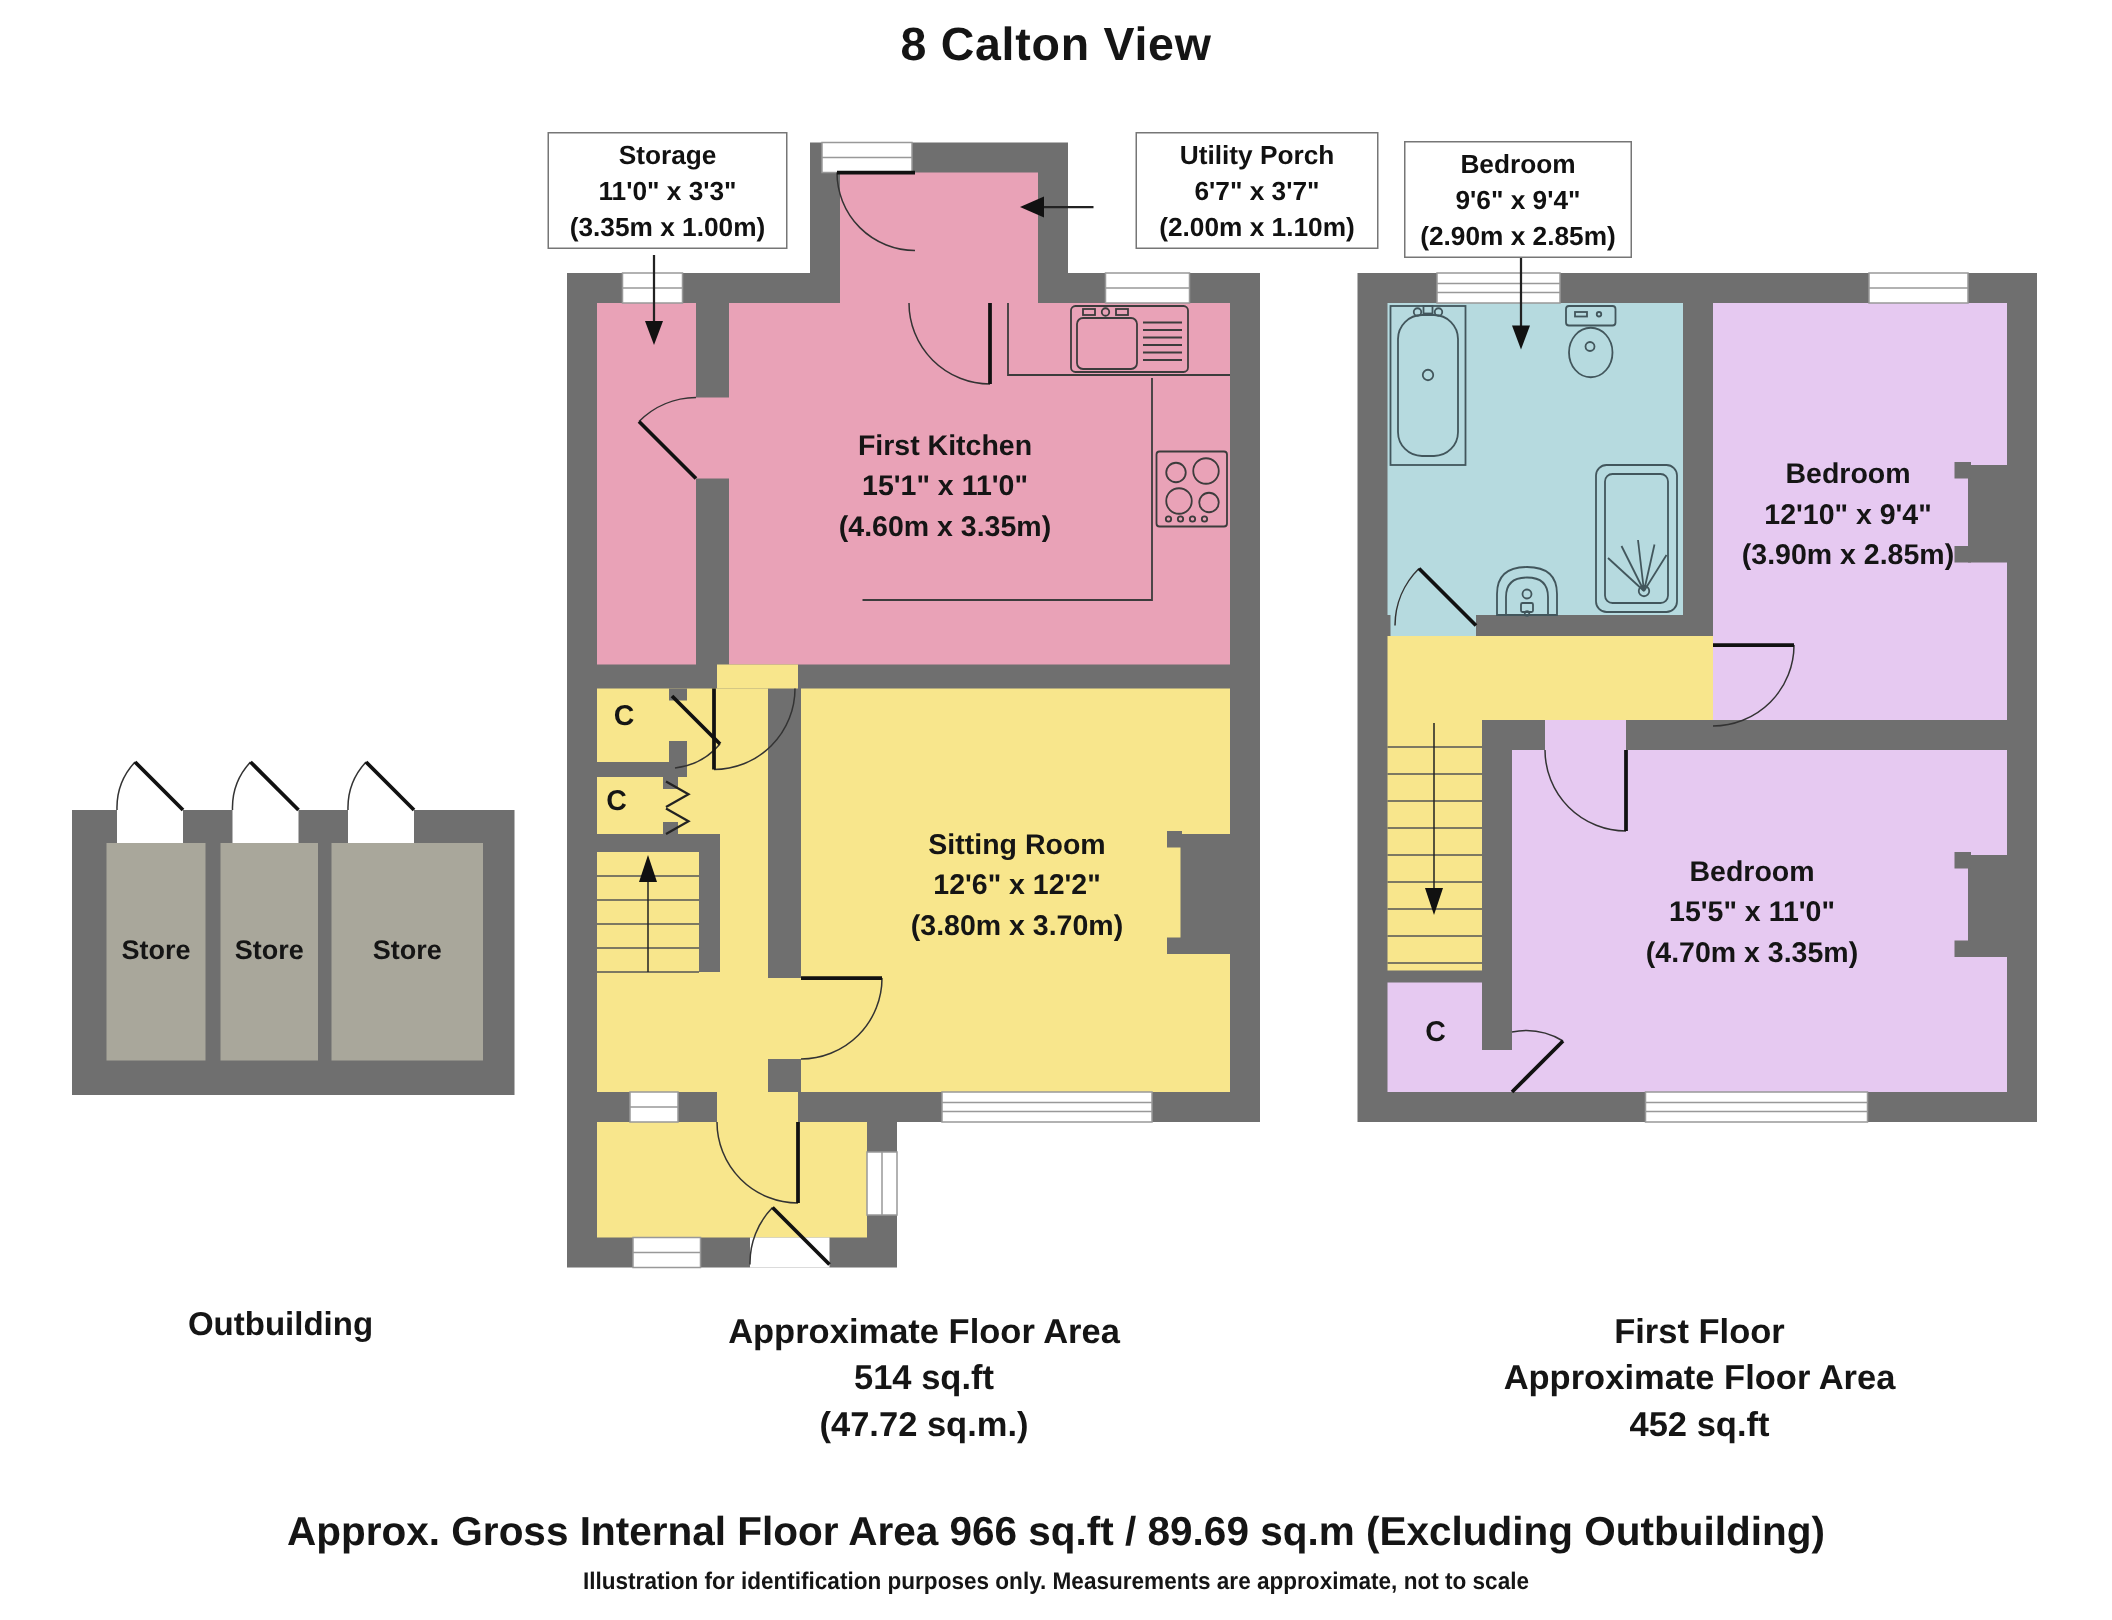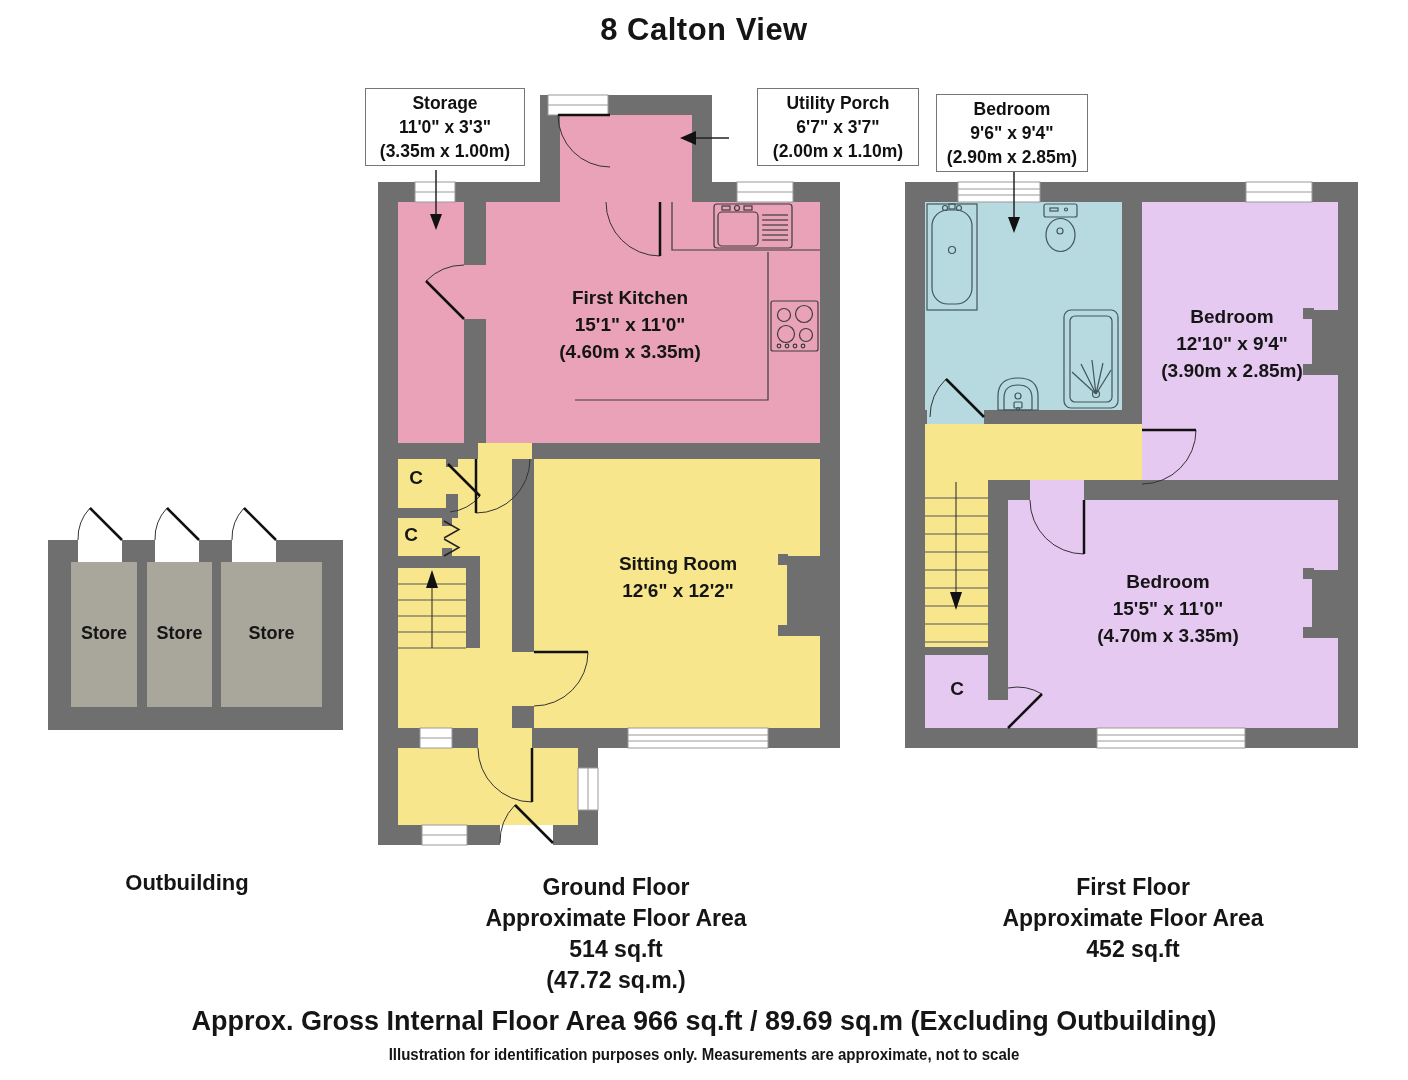--- a/index.html
+++ b/index.html
@@ -297,20 +297,21 @@
 
   <div class="lbl roomlbl" style="left:505px;top:284px;width:250px;">
     <div>First Kitchen</div>
     <div>15'1" x 11'0"</div>
     <div>(4.60m x 3.35m)</div>
   </div>
 
   <div class="lbl roomlbl" style="left:553px;top:550px;width:250px;">
     <div>Sitting Room</div>
     <div>12'6" x 12'2"</div>
+    <div>(3.80m x 3.70m)</div>
   </div>
 
   <div class="lbl roomlbl" style="left:1107px;top:303px;width:250px;">
     <div>Bedroom</div>
     <div>12'10" x 9'4"</div>
     <div>(3.90m x 2.85m)</div>
   </div>
 
   <div class="lbl roomlbl" style="left:1043px;top:568px;width:250px;">
     <div>Bedroom</div>
@@ -322,21 +323,20 @@
   <div class="lbl c-lbl" style="left:395px;top:524px;width:32px;">C</div>
   <div class="lbl c-lbl" style="left:941px;top:678px;width:32px;">C</div>
 
   <div class="lbl store-lbl" style="left:71px;top:623px;width:66px;">Store</div>
   <div class="lbl store-lbl" style="left:147px;top:623px;width:65px;">Store</div>
   <div class="lbl store-lbl" style="left:221px;top:623px;width:101px;">Store</div>
 
   <div class="lbl sect-lbl" style="left:37px;top:870px;width:300px;">Outbuilding</div>
 
   <div class="lbl areatxt" style="left:466px;top:872px;width:300px;">
-    <div>Ground Floor</div>
     <div>Approximate Floor Area</div>
     <div>514 sq.ft</div>
     <div>(47.72 sq.m.)</div>
   </div>
 
   <div class="lbl areatxt" style="left:983px;top:872px;width:300px;">
     <div>First Floor</div>
     <div>Approximate Floor Area</div>
     <div>452 sq.ft</div>
   </div>

